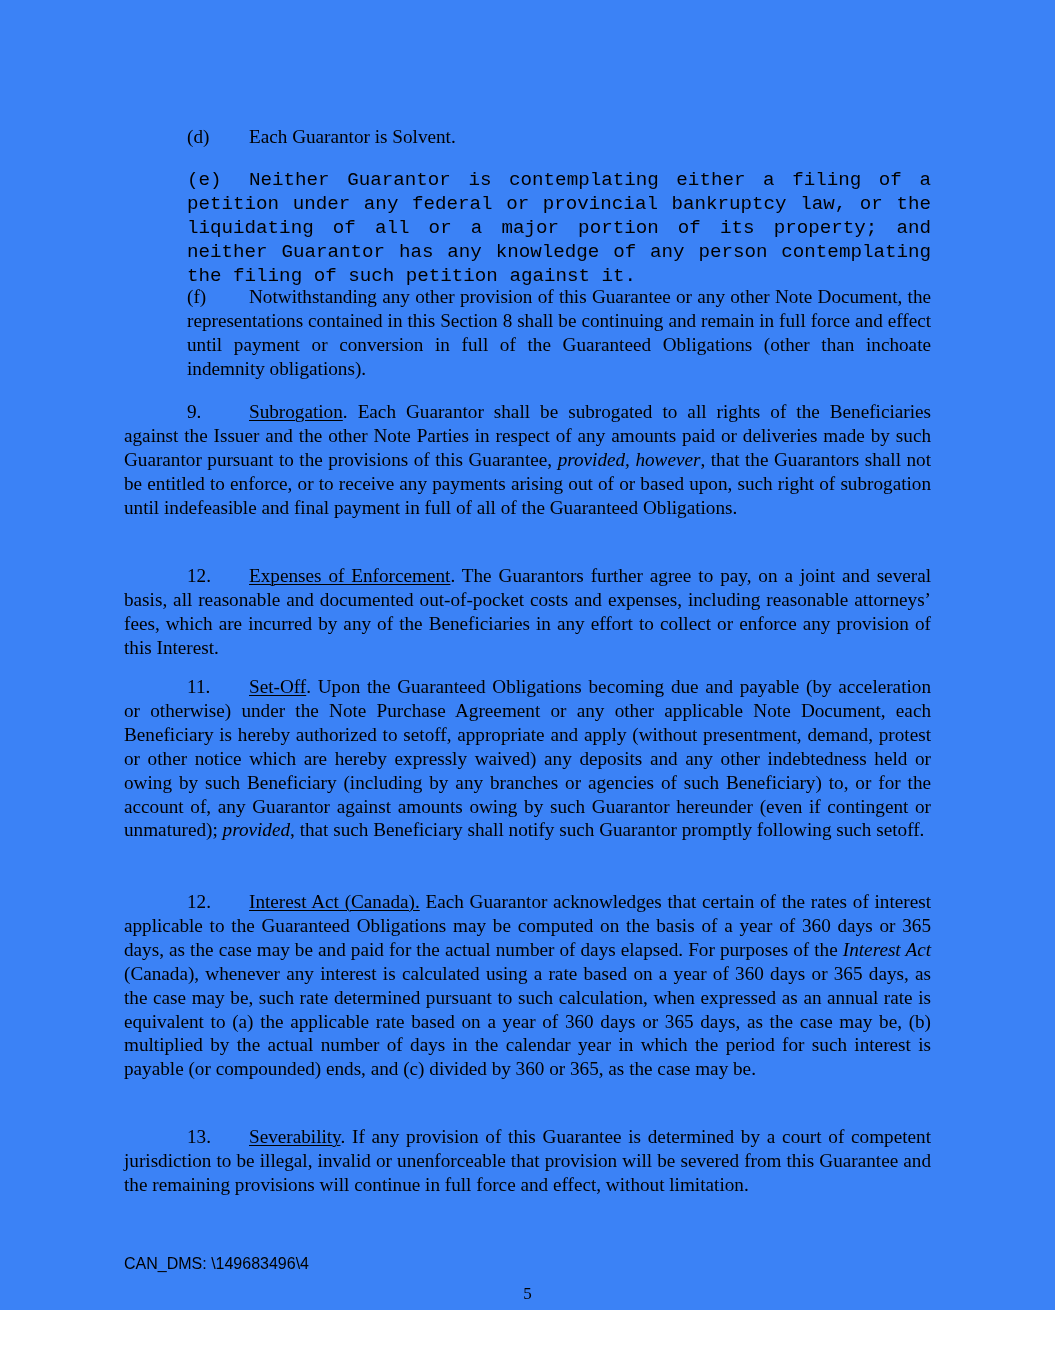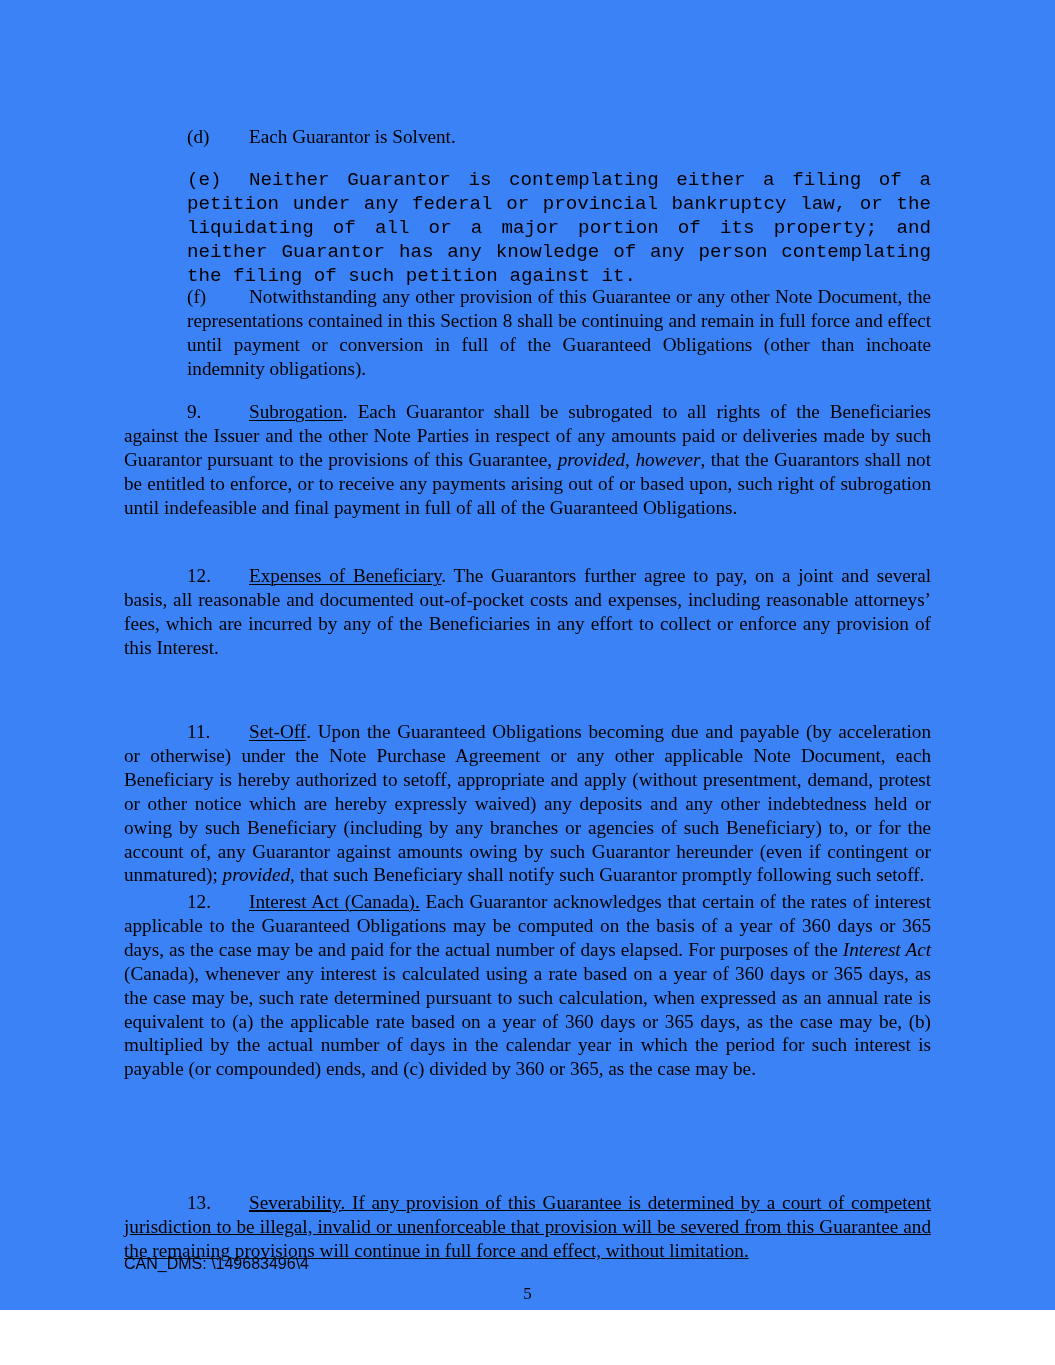--- a/index.html
+++ b/index.html
@@ -46,31 +46,31 @@
 
   <div class="para sub" style="top:285px;">
     <span class="lbl">(f)</span><span>Notwithstanding any other provision of this Guarantee or any other Note Document, the representations contained in this Section 8 shall be continuing and remain in full force and effect until payment or conversion in full of the Guaranteed Obligations (other than inchoate indemnity obligations).</span>
   </div>
 
   <div class="para" style="top:400px;">
     <span class="num">9.</span><span class="u">Subrogation</span><span>.  Each Guarantor shall be subrogated to all rights of the Beneficiaries against the Issuer and the other Note Parties in respect of any amounts paid or deliveries made by such Guarantor pursuant to the provisions of this Guarantee, </span><span class="i">provided, however</span><span>, that the Guarantors shall not be entitled to enforce, or to receive any payments arising out of or based upon, such right of subrogation until indefeasible and final payment in full of all of the Guaranteed Obligations.</span>
   </div>
 
   <div class="para" style="top:564px;">
-    <span class="num">12.</span><span class="u">Expenses of Beneficiary</span><span>.  The Guarantors further agree to pay, on a joint and several basis, all reasonable and documented out-of-pocket costs and expenses, including reasonable attorneys’ fees, which are incurred by any of the Beneficiaries in any effort to collect or enforce any provision of this Interest.</span>
+    <span class="num">12.</span><span class="u">Expenses of Enforcement</span><span>.  The Guarantors further agree to pay, on a joint and several basis, all reasonable and documented out-of-pocket costs and expenses, including reasonable attorneys’ fees, which are incurred by any of the Beneficiaries in any effort to collect or enforce any provision of this Interest.</span>
   </div>
 
-  <div class="para" style="top:720px;">
+  <div class="para" style="top:675px;">
     <span class="num">11.</span><span class="u">Set-Off</span><span>.  Upon the Guaranteed Obligations becoming due and payable (by acceleration or otherwise) under the Note Purchase Agreement or any other applicable Note Document, each Beneficiary is hereby authorized to setoff, appropriate and apply (without presentment, demand, protest or other notice which are hereby expressly waived) any deposits and any other indebtedness held or owing by such Beneficiary  (including by any branches or agencies of such Beneficiary) to, or for the account of, any Guarantor against amounts owing by such Guarantor hereunder (even if contingent or unmatured); </span><span class="i">provided</span><span>, that such Beneficiary shall notify such Guarantor promptly following such setoff.</span>
   </div>
 
   <div class="para" style="top:890px;">
     <span class="num">12.</span><span class="u">Interest Act (Canada).</span><span> Each Guarantor acknowledges that certain of the rates of interest applicable to the Guaranteed Obligations may be computed on the basis of a year of 360 days or 365 days, as the case may be and paid for the actual number of days elapsed.  For purposes of the </span><span class="i">Interest Act</span><span> (Canada), whenever any interest is calculated using a rate based on a year of 360 days or 365 days, as the case may be, such rate determined pursuant to such calculation, when expressed as an annual rate is equivalent to (a) the applicable rate based on a year of 360 days or 365 days, as the case may be, (b) multiplied by the actual number of days in the calendar year in which the period for such interest is payable (or compounded) ends, and (c) divided by 360 or 365, as the case may be.</span>
   </div>
 
-  <div class="para" style="top:1191px;text-decoration:underline;">
+  <div class="para" style="top:1125px;">
     <span class="num">13.</span><span class="u">Severability</span><span>. If any provision of this Guarantee is determined by a court of competent jurisdiction to be illegal, invalid or unenforceable that provision will be severed from this Guarantee and the remaining provisions will continue in full force and effect, without limitation.</span>
   </div>
 
   <div class="footer-id">CAN_DMS: \149683496\4</div>
   <div class="page-num">5</div>
 
 </div>
 
 </body></html>

